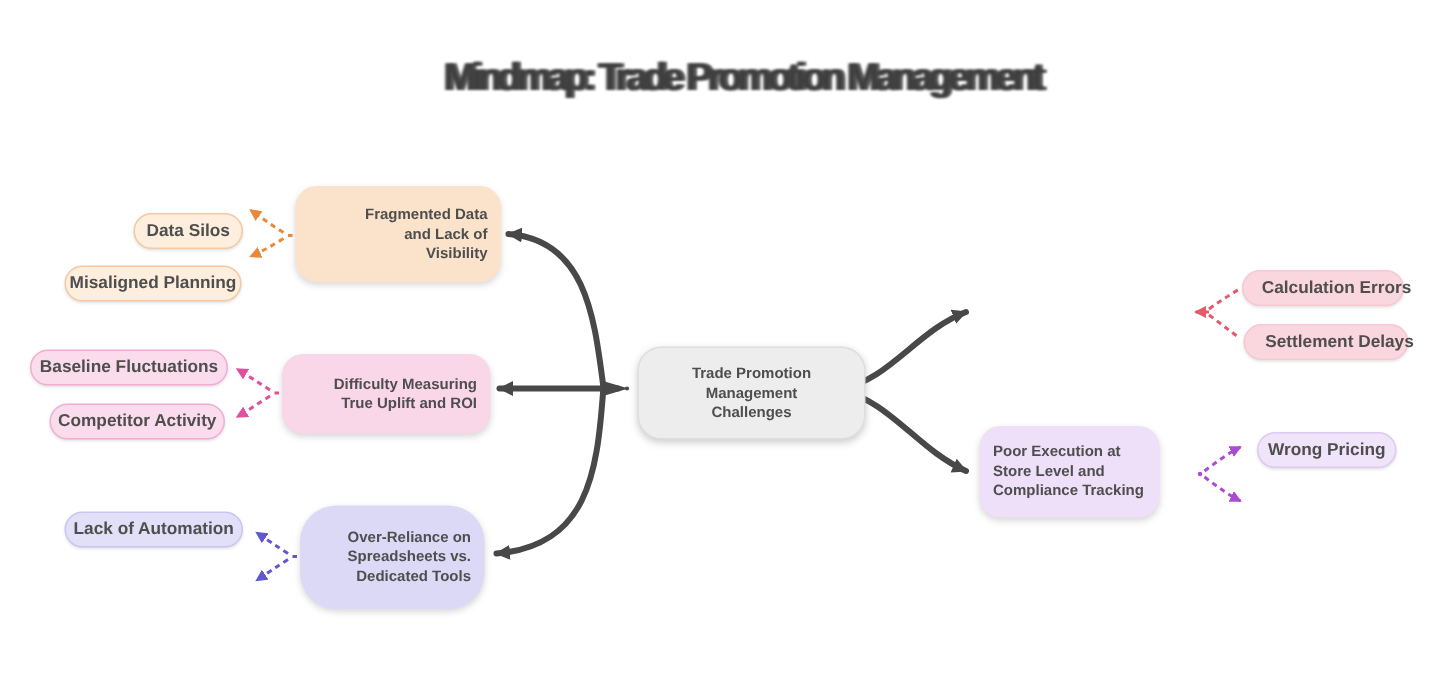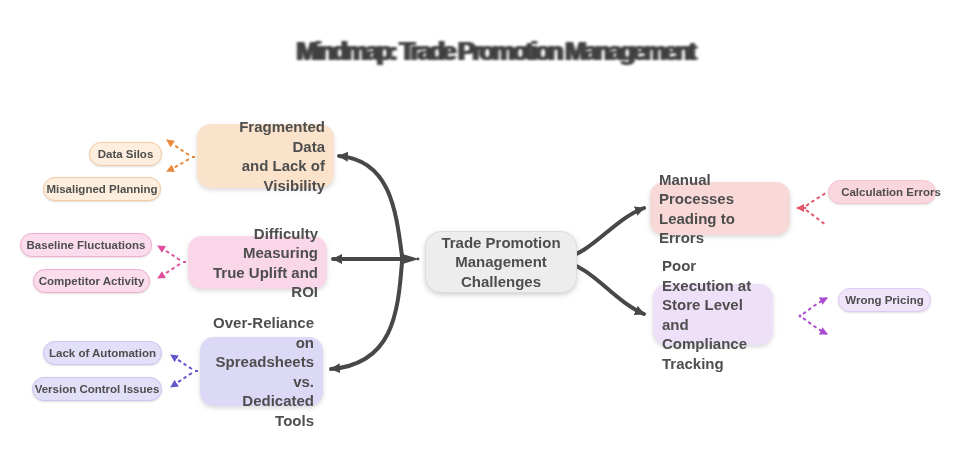--- a/index.html
+++ b/index.html
@@ -19,35 +19,35 @@
   .node{
     position:absolute;box-sizing:border-box;display:flex;align-items:center;
     font-weight:bold;color:#4e4e4e;border-radius:12px;
   }
   .pill{
     justify-content:center;font-size:11.5px;white-space:nowrap;
     border:1.5px solid;border-radius:12px;
     box-shadow:0 1px 2px rgba(130,130,130,.25);
   }
   .parent{
-    font-size:15px;line-height:1.3;padding:6px 9px;border-radius:14px;
+    font-size:10px;line-height:1.3;padding:6px 9px;border-radius:14px;
     white-space:pre-line;box-shadow:0 2px 4px rgba(130,130,130,.3);
   }
   .align-right{justify-content:flex-end;text-align:right;}
   .align-left{justify-content:flex-start;text-align:left;}
   .align-center{justify-content:center;text-align:center;}
   .center-node{
     background:#ededed;border:1px solid #dedede;border-radius:16px;
     box-shadow:0 2px 5px rgba(120,120,120,.35);
   }
   .peach-parent{background:#fbe3cb;}
   .peach-pill{background:#fdeedd;border-color:#f5c9a2;margin-top:16px;}
   .pink-parent{background:#fad6e9;}
   .pink-pill{background:#fbdcec;border-color:#f2aed2;}
-  .lav-parent{background:#dcd9f7;}
+  .lav-parent{background:#dcd9f7;border-radius:24px;}
   .lav-pill{background:#e2dff8;border-color:#cac5f1;}
   .red-parent{background:#f9d8d8;}
   .red-pill{background:#fad6de;border-color:#f7c7d2;padding-left:18px;}
   .pur-parent{background:#eee0f9;}
   .pur-pill{background:#f0e4fb;border-color:#ddcaf4;}
 </style>
 </head>
 <body>
 
 <div id="canvas">
@@ -124,29 +124,27 @@
 
   <div class="node parent align-right peach-parent" style="left:197px;top:124px;width:137px;height:64px">Fragmented Data
 and Lack of
 Visibility</div>
   <div class="node parent align-right pink-parent" style="left:188px;top:236px;width:139px;height:53px">Difficulty Measuring
 True Uplift and ROI</div>
   <div class="node parent align-right lav-parent" style="left:200px;top:337px;width:123px;height:69px">Over-Reliance on
 Spreadsheets vs.
 Dedicated Tools</div>
 
-  <div class="node parent align-left red-parent" style="left:650px;top:182px;width:140px;height:53px">Manual Processes
-Leading to Errors</div>
   <div class="node parent align-left pur-parent" style="left:653px;top:284px;width:120px;height:61px">Poor Execution at
 Store Level and
 Compliance Tracking</div>
 
   <div class="node pill peach-pill" style="left:89px;top:126px;width:73px;height:24px">Data Silos</div>
   <div class="node pill peach-pill" style="left:43px;top:161px;width:118px;height:24px">Misaligned Planning</div>
   <div class="node pill pink-pill" style="left:20px;top:233px;width:132px;height:24px">Baseline Fluctuations</div>
   <div class="node pill pink-pill" style="left:33px;top:269px;width:117px;height:24px">Competitor Activity</div>
   <div class="node pill lav-pill" style="left:43px;top:341px;width:119px;height:24px">Lack of Automation</div>
-  <div class="node pill lav-pill" style="left:32px;top:377px;width:130px;height:24px">Version Control Issues</div>
 
   <div class="node pill red-pill" style="left:828px;top:180px;width:108px;height:24px">Calculation Errors</div>
+  <div class="node pill red-pill" style="left:829px;top:216px;width:110px;height:24px">Settlement Delays</div>
   <div class="node pill pur-pill" style="left:838px;top:288px;width:93px;height:24px">Wrong Pricing</div>
 
 </div>
 
 </body></html>

